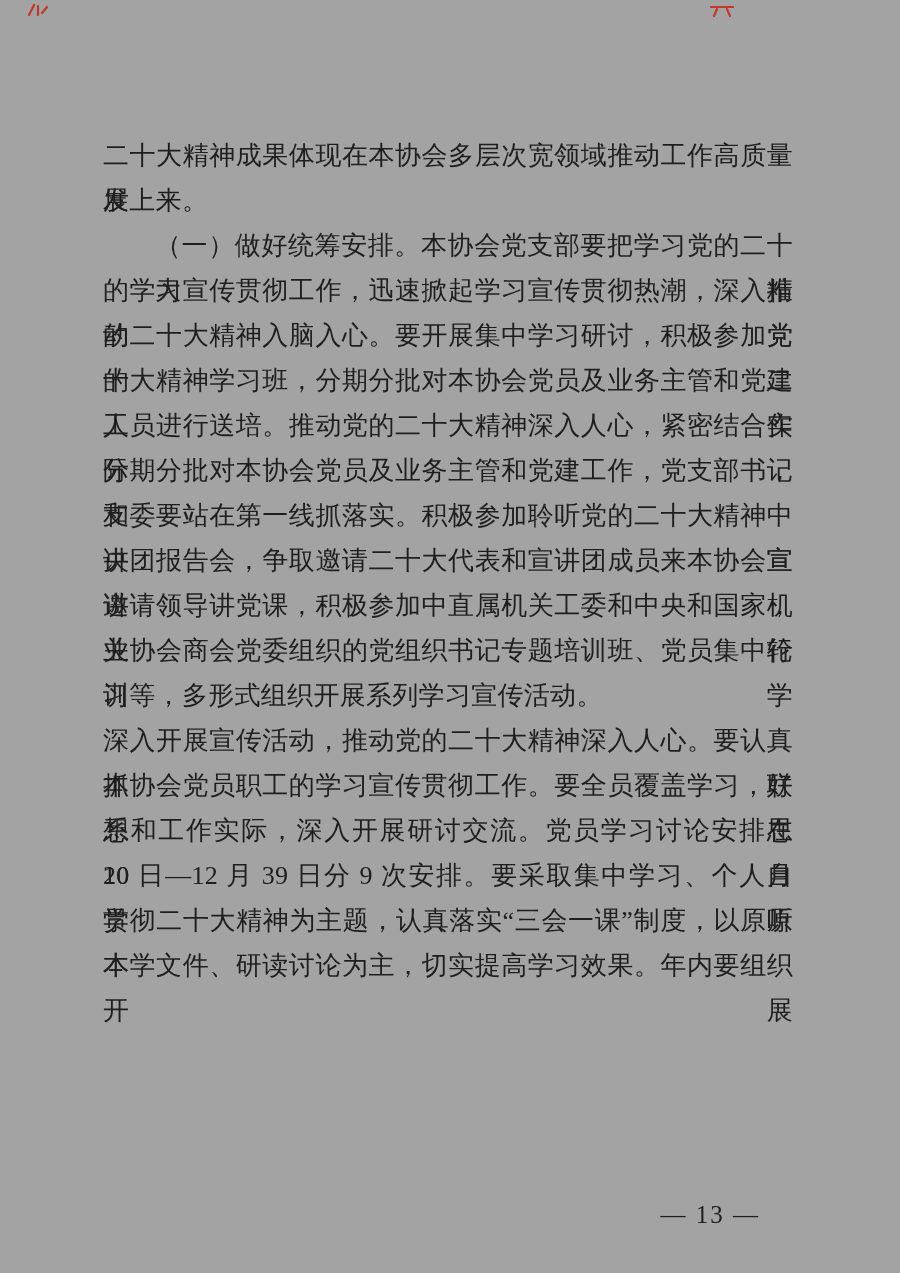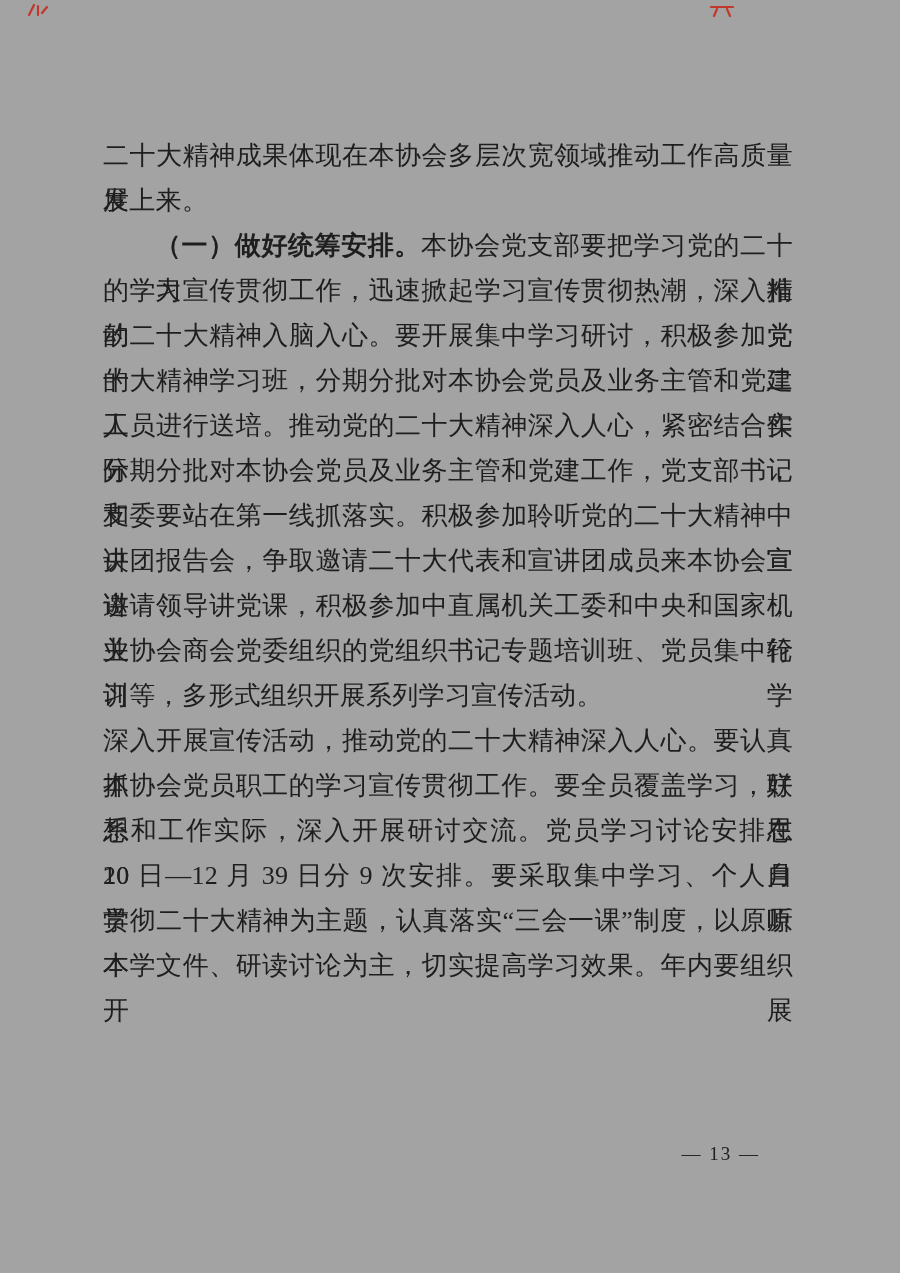--- a/index.html
+++ b/index.html
@@ -32,27 +32,27 @@
     text-align-last: left;
   }
   .line.fill {
     white-space: normal;
     text-align-last: justify;
   }
   .line.indent {
     padding-left: 52px;
   }
   .line .b {
-    font-weight: bold;
+    font-weight: normal;
   }
   .page-number {
     position: absolute;
-    top: 1143px;
+    top: 1201px;
     right: 140px;
-    font-size: 19px;
+    font-size: 25px;
     letter-spacing: 2px;
     color: #1e1e1e;
   }
   .red-mark {
     position: absolute;
     width: 24px;
     height: 16px;
   }
   .red-mark.tl { left: 26px; top: 2px; }
   .red-mark.tr { left: 710px; top: 2px; }

